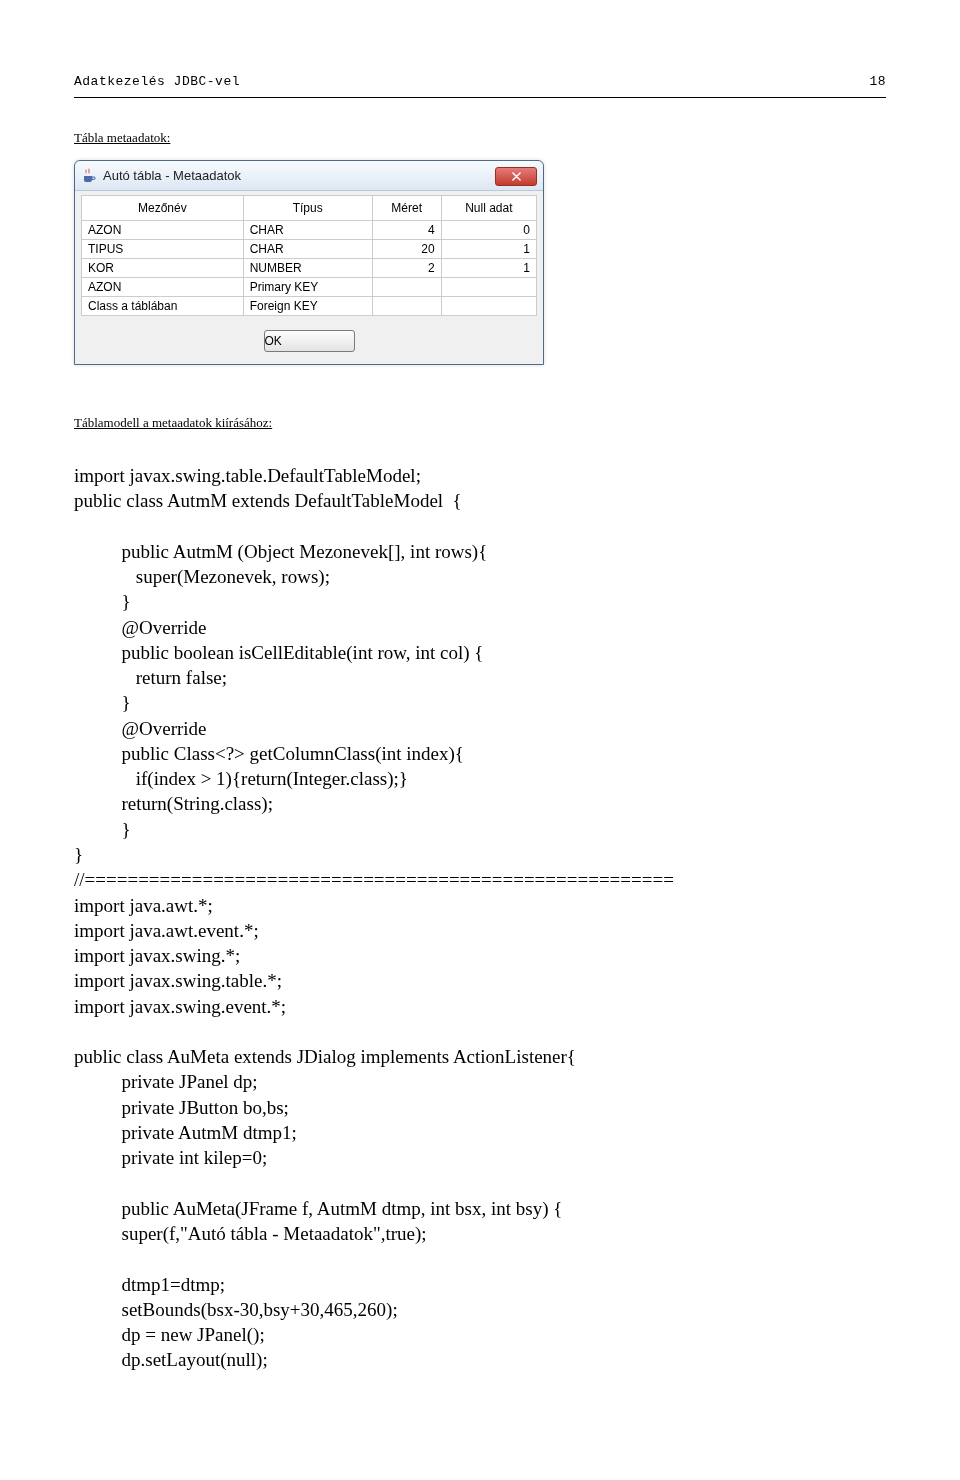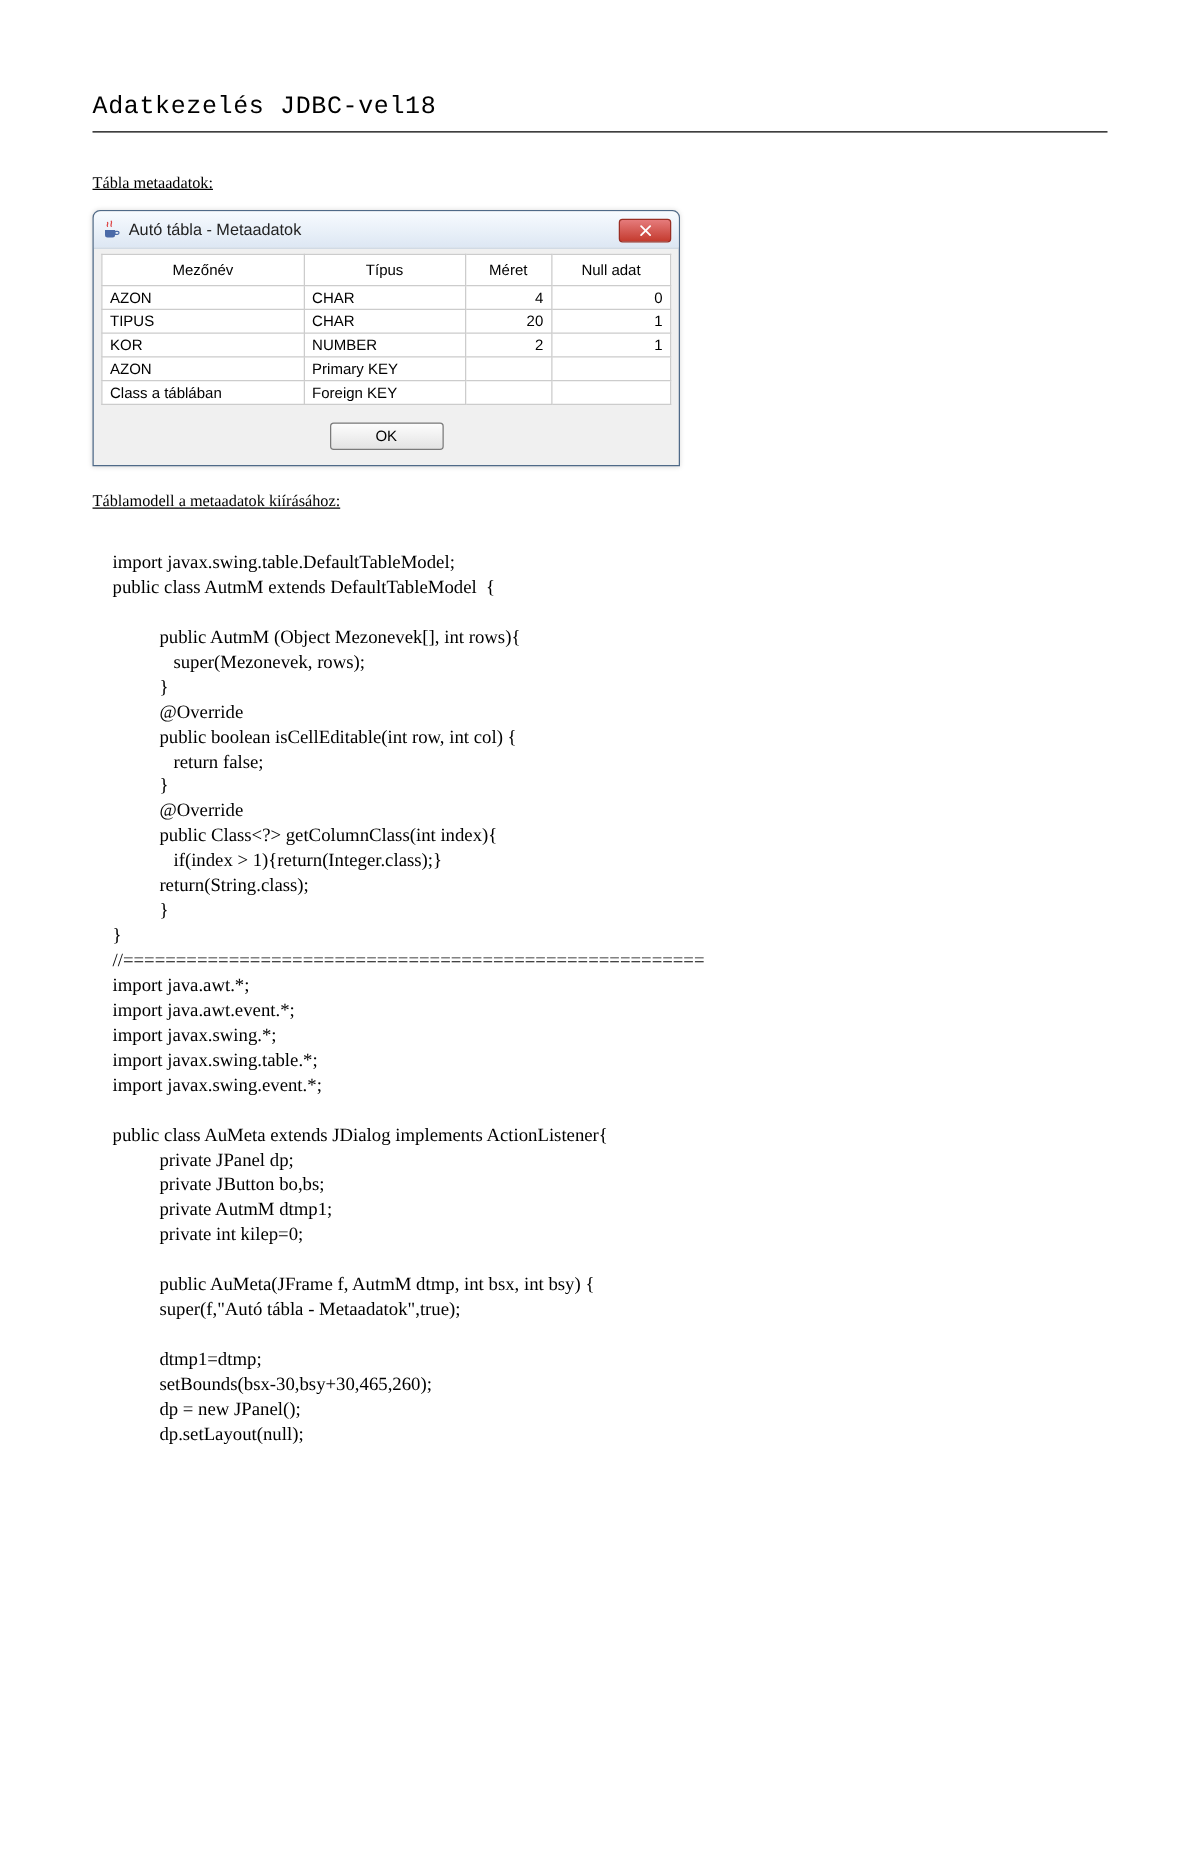--- a/index.html
+++ b/index.html
@@ -1,39 +1,39 @@
 <!DOCTYPE html>
 <html><head>
 <meta charset="utf-8">
 <style>
   * { margin: 0; padding: 0; box-sizing: border-box; }
   body { font-family: "Times New Roman", serif; background: #fff; width: 960px; margin: 0; padding: 0; }
   .page { padding: 74px 74px 50px 74px; }
-  .header-row { display: flex; font-family: "Courier New", monospace; font-size: 20px; margin-bottom: 8px; letter-spacing: 0.5px; }
+  .header-row { display: flex; justify-content: space-between; font-family: "Courier New", monospace; font-size: 13px; margin-bottom: 8px; letter-spacing: 0.5px; }
   .hr { border-top: 1px solid #000; margin-bottom: 32px; }
   .subtitle { font-size: 13px; text-decoration: underline; margin-bottom: 14px; }
 
   
-  .dialog { width: 470px; border: 1px solid #4f6a88; border-radius: 6px 6px 0 0; background: #f0f0f0; box-shadow: 0 0 4px rgba(0,0,0,0.15); margin-bottom: 20px; margin-top: 12px; }
+  .dialog { width: 470px; border: 1px solid #4f6a88; border-radius: 6px 6px 0 0; background: #f0f0f0; box-shadow: 0 0 4px rgba(0,0,0,0.15); margin-bottom: 50px; margin-top: 12px; }
   .titlebar { display: flex; align-items: center; height: 30px; background: linear-gradient(#f7fbff, #dde7f3); border-bottom: 1px solid #b9c8da; border-radius: 6px 6px 0 0; padding: 0 4px 0 6px; }
   .title-icon { width: 16px; height: 16px; margin-right: 6px; position: relative; }
   .title-icon svg { width: 16px; height: 16px; }
   .title-text { flex: 1; font-family: "Segoe UI", Tahoma, sans-serif; font-size: 13px; color: #222; }
   .close-btn { width: 42px; height: 19px; background: linear-gradient(#e57b7b,#c43b2f); border: 1px solid #9a2e23; border-radius: 3px; display: flex; align-items: center; justify-content: center; margin-right: 2px; margin-top: 1px; }
   .close-btn svg { width: 9px; height: 9px; }
   .dialog-body { padding: 4px 6px 12px 6px; }
   .meta-table { width: 100%; border-collapse: collapse; background: #fff; font-family: Tahoma, sans-serif; font-size: 12px; }
   .meta-table th { border: 1px solid #ccc; background: #fff; font-weight: normal; text-align: center; padding: 5px 6px; }
   .meta-table td { border: 1px solid #ccc; padding: 2px 6px; }
   .meta-table td.num { text-align: right; }
   .ok-row { text-align: center; margin-top: 14px; }
-  .ok-btn { display: inline-block; width: 91px; padding: 3px 0; font-family: Tahoma, sans-serif; font-size: 12px; border: 1px solid #7a7a7a; border-radius: 3px; background: linear-gradient(#fdfdfd,#e3e3e3); text-align: center; }
+  .ok-btn { display: inline-block; width: 91px; padding: 3px 0; font-family: Tahoma, sans-serif; font-size: 12px; border: 1px solid #7a7a7a; border-radius: 3px; background: linear-gradient(#fdfdfd,#e3e3e3); text-align: left; }
 
   
-  .code { font-family: "Times New Roman", serif; font-size: 15px; line-height: 1.33; white-space: pre-wrap; margin-left: 16px; }
+  .code { font-family: "Times New Roman", serif; font-size: 19px; line-height: 1.33; white-space: pre-wrap; }
   .gap { height: 18px; }
 </style>
 </head>
 <body>
 
 <div class="page">
 
   <div class="header-row">
     <span>Adatkezelés JDBC-vel</span>
     <span>18</span>

